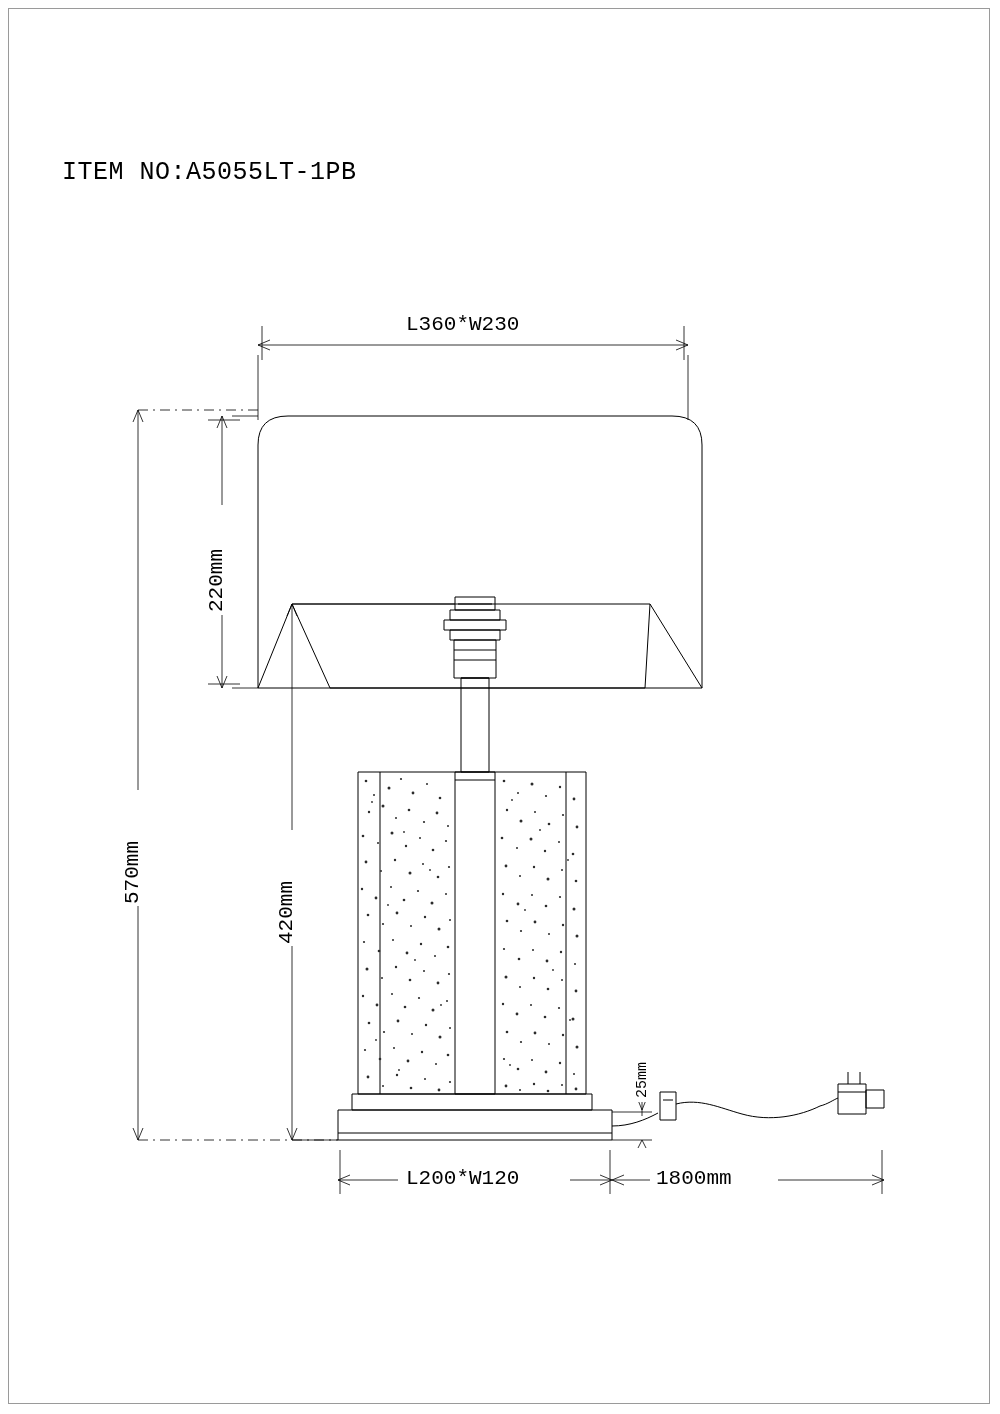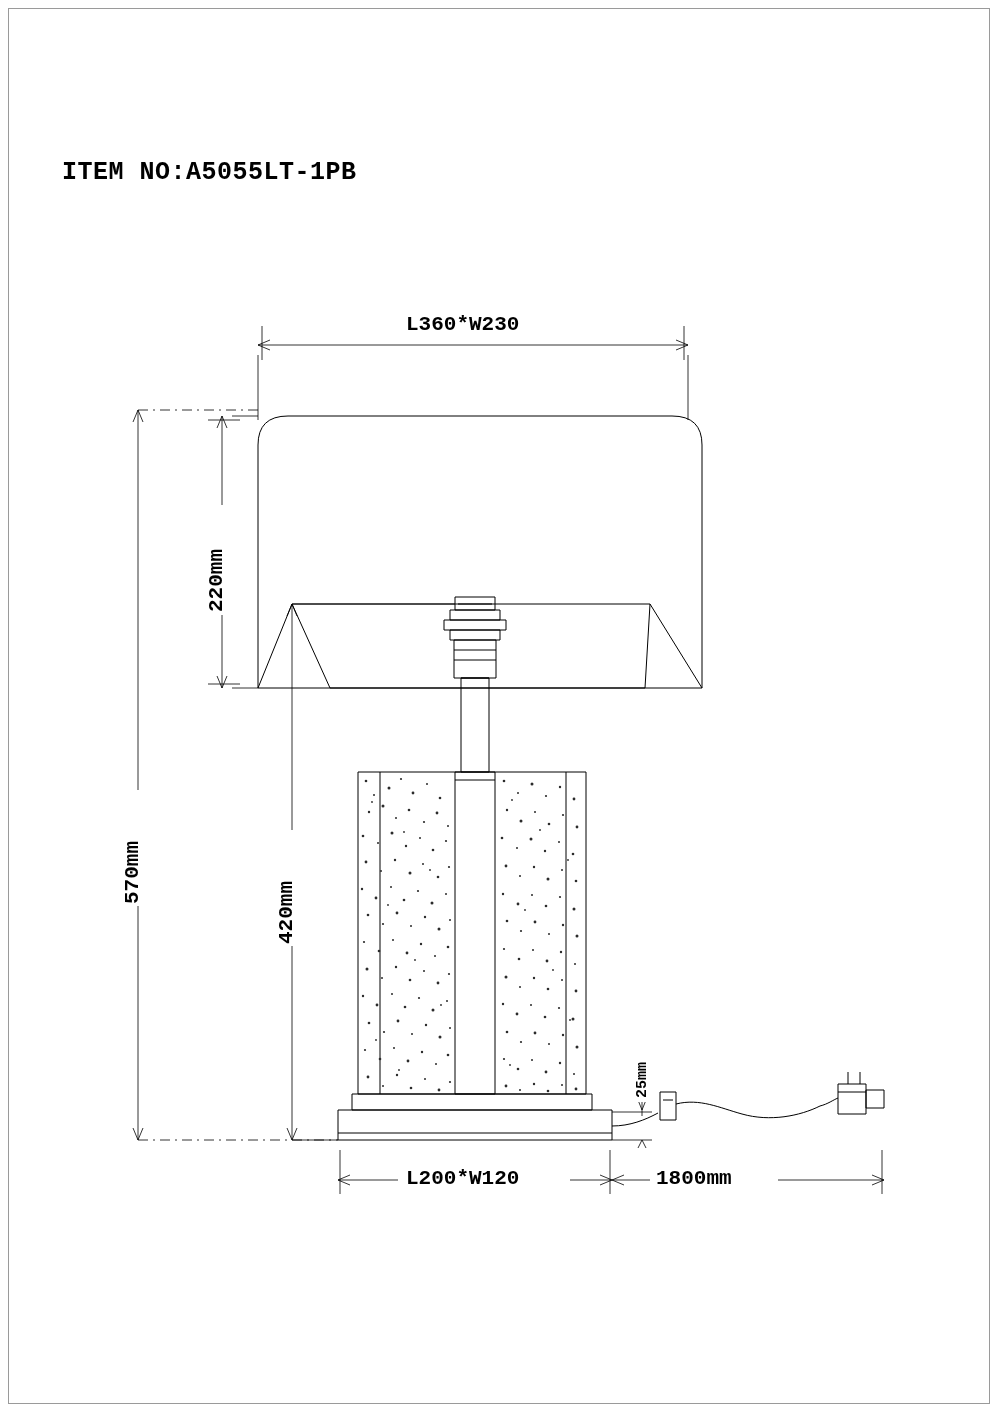--- a/index.html
+++ b/index.html
@@ -13,21 +13,20 @@
     font-family: "Liberation Serif", serif;
     color: #000000;
     position: relative;
     overflow: hidden;
   }
   #sheet {
     position: absolute;
     left: 0; top: 0;
     width: 1000px;
     height: 1206px;
-    font-weight: bold;
   }
   .page-border {
     position: absolute;
     left: 8px;
     top: 8px;
     width: 982px;
     height: 1396px;
     border: 1px solid #9a9a9a;
     box-sizing: border-box;
   }

